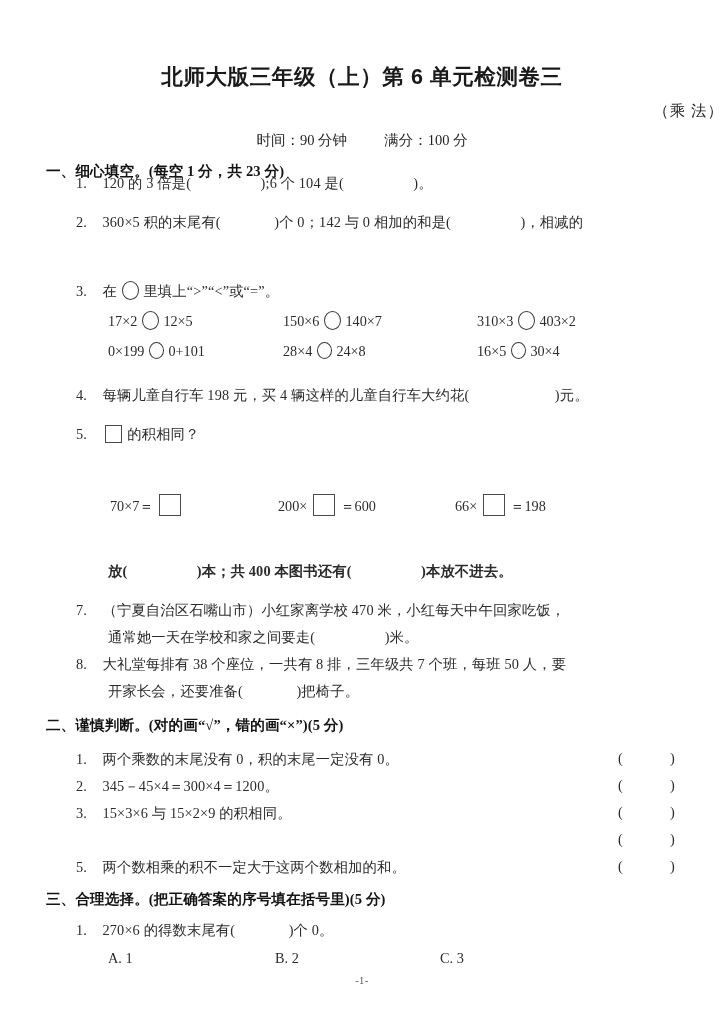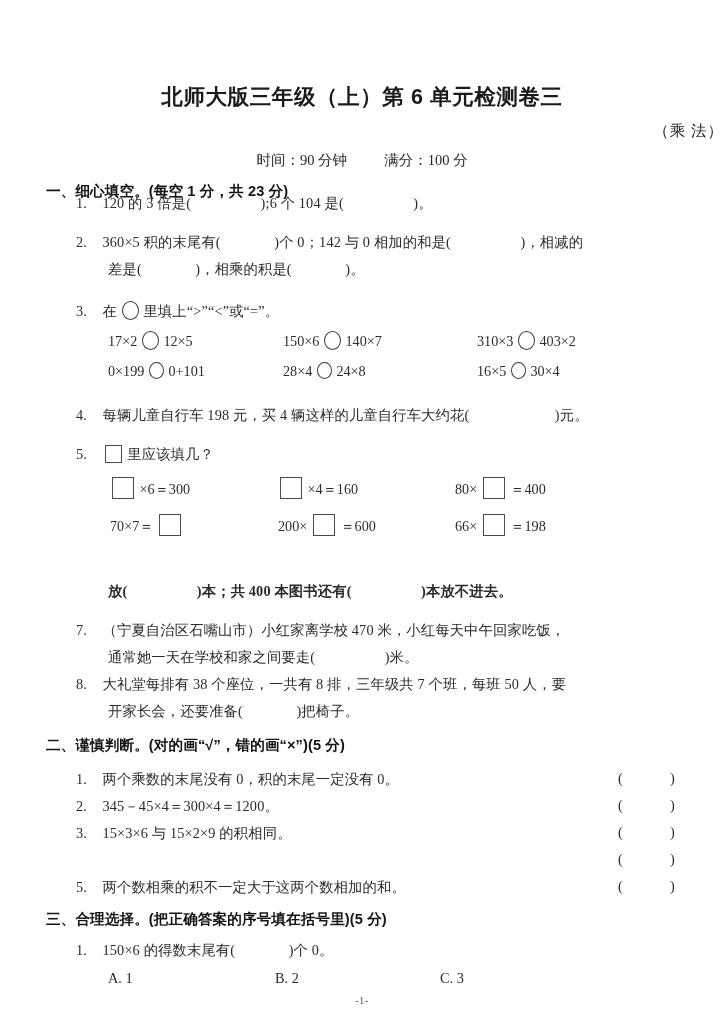--- a/index.html
+++ b/index.html
@@ -15,21 +15,20 @@
     overflow: hidden;
     font-family: "Liberation Serif", "DejaVu Serif", serif;
     color: #262626;
     -webkit-font-smoothing: antialiased;
   }
 
   .page {
     position: absolute;
     inset: 0;
     padding: 4px;
-    margin-top: 20px;
   }
 
   
   .doc-title {
     text-align: center;
     font-family: "Liberation Sans", "DejaVu Sans", sans-serif;
     font-weight: bold;
     font-size: 21.5px;
     letter-spacing: 0.6px;
     color: #1a1a1a;
@@ -57,21 +56,21 @@
     top: 131px;
     left: 0;
     right: 0;
   }
   .doc-meta .gap { display:inline-block; width: 30px; }
 
   
   .sec-head {
     position: absolute;
     left: 46px;
-    font-family: Liberation Sans, sans-serif;
+    font-family: Liberation Serif, serif;
     font-weight: bold;
     font-size: 14.6px;
     color: #141414;
     white-space: nowrap;
     letter-spacing: 0.1px;
     text-align: center;
   }
 
   
   .q {
@@ -186,27 +185,20 @@
   <div class="q num" style="top:213px;">
     <span>2.</span>
     <span style="display:inline-block;width:8px;"></span>
     <span>360×5 积的末尾有(</span>
     <span class="sp-sm"></span>
     <span>)个 0；142 与 0 相加的和是(</span>
     <span class="sp-md"></span>
     <span>)，相减的</span>
   </div>
 
-  <div class="q cont" style="top:240px;">
-    <span>差是(</span>
-    <span class="sp-sm"></span>
-    <span>)，相乘的积是(</span>
-    <span class="sp-sm"></span>
-    <span>)。</span>
-  </div>
 
   <div class="q num" style="top:281px;">
     <span>3.</span>
     <span style="display:inline-block;width:8px;"></span>
     <span>在</span>
     <span class="circ"></span>
     <span>里填上“&gt;”“&lt;”或“=”。</span>
   </div>
 
   <div class="exprow" style="top:311px;">
@@ -250,40 +242,23 @@
     <span style="display:inline-block;width:8px;"></span>
     <span>每辆儿童自行车 198 元，买 4 辆这样的儿童自行车大约花(</span>
     <span class="sp-lg"></span>
     <span>)元。</span>
   </div>
 
   <div class="q num" style="top:425px;">
     <span>5.</span>
     <span style="display:inline-block;width:8px;"></span>
     <span class="sqr tiny"></span>
-    <span>里应该填几？</span>
-  </div>
-
-  <div class="exprow boxrow" style="top:457px;">
-    <span class="c1">
-      <span></span>
-      <span class="sqr"></span>
-      <span>×6＝300</span>
-    </span>
-    <span class="c2">
-      <span></span>
-      <span class="sqr"></span>
-      <span>×4＝160</span>
-    </span>
-    <span class="c3">
-      <span>80×</span>
-      <span class="sqr"></span>
-      <span>＝400</span>
-    </span>
-  </div>
+    <span>的积相同？</span>
+  </div>
+
 
   <div class="exprow boxrow" style="top:494px;">
     <span class="c1">
       <span>70×7＝</span>
       <span class="sqr"></span>
       <span></span>
     </span>
     <span class="c2">
       <span>200×</span>
       <span class="sqr"></span>
@@ -376,21 +351,21 @@
     <span>(</span>
     <span class="inner"></span>
     <span>)</span>
   </div>
 
   <div class="sec-head" style="top:890px;">三、合理选择。(把正确答案的序号填在括号里)(5 分)</div>
 
   <div class="q num" style="top:921px;">
     <span>1.</span>
     <span style="display:inline-block;width:8px;"></span>
-    <span>150×6 的得数末尾有(</span>
+    <span>270×6 的得数末尾有(</span>
     <span class="sp-sm"></span>
     <span>)个 0。</span>
   </div>
 
   <div class="choice a" style="top:950px;">A. 1</div>
   <div class="choice b" style="top:950px;">B. 2</div>
   <div class="choice c" style="top:950px;">C. 3</div>
 
   <div class="pagenum">-1-</div>
 

